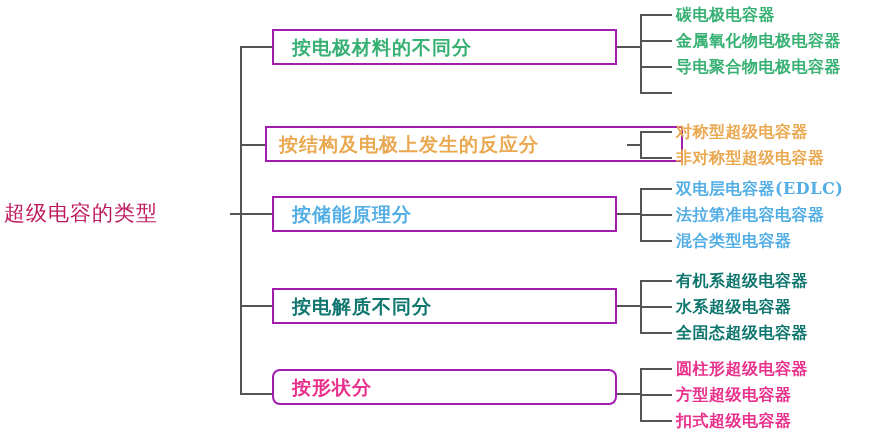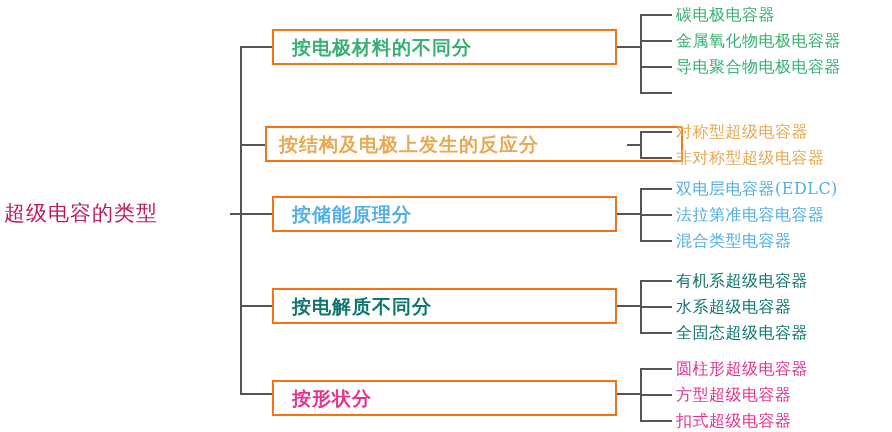--- a/index.html
+++ b/index.html
@@ -41,21 +41,21 @@
     border-left: 2px solid #555555;
   }
 
   
   .branch-box {
     position: absolute;
     left: 272px;
     width: 345px;
     height: 36px;
     box-sizing: border-box;
-    border: 2px solid #f97316;
+    border: 2px solid #a21caf;
     background: #ffffff;
     display: flex;
     align-items: center;
   }
   .branch-box.wide {
     left: 265px;
     width: 418px;
   }
   .branch-label {
     font-size: 19px;
@@ -68,21 +68,21 @@
   .branch-box.wide .branch-label {
     padding-left: 12px;
   }
 
   
   .leaf-label {
     position: absolute;
     left: 676px;
     font-size: 16px;
     line-height: 18px;
-    font-weight: normal;
+    font-weight: bold;
     white-space: nowrap;
     letter-spacing: 0.5px;
   }
 
   
   .c-green   { color: #37b173; }
   .c-orange  { color: #eaa851; }
   .c-blue    { color: #52aee4; }
   .c-pink    { color: #0f766e; }
   .c-magenta { color: #e9318c; }
@@ -143,21 +143,21 @@
   <div class="line-h" style="left:617px; top:305px; width:25px;"></div>
   <div class="line-v" style="left:640px; top:280px; height:52px;"></div>
   <div class="line-h" style="left:640px; top:280px; width:32px;"></div>
   <div class="line-h" style="left:640px; top:306px; width:32px;"></div>
   <div class="line-h" style="left:640px; top:332px; width:32px;"></div>
   <div class="leaf-label c-pink" style="top:272px;">有机系超级电容器</div>
   <div class="leaf-label c-pink" style="top:298px;">水系超级电容器</div>
   <div class="leaf-label c-pink" style="top:324px;">全固态超级电容器</div>
 
   <div class="line-h" style="left:240px; top:393px; width:34px;"></div>
-  <div class="branch-box" style="top:380px;">
+  <div class="branch-box" style="top:369px;border-radius:8px;">
     <span class="branch-label c-magenta">按形状分</span>
   </div>
   <div class="line-h" style="left:617px; top:393px; width:25px;"></div>
   <div class="line-v" style="left:640px; top:368px; height:52px;"></div>
   <div class="line-h" style="left:640px; top:368px; width:32px;"></div>
   <div class="line-h" style="left:640px; top:394px; width:32px;"></div>
   <div class="line-h" style="left:640px; top:420px; width:32px;"></div>
   <div class="leaf-label c-magenta" style="top:360px;">圆柱形超级电容器</div>
   <div class="leaf-label c-magenta" style="top:386px;">方型超级电容器</div>
   <div class="leaf-label c-magenta" style="top:412px;">扣式超级电容器</div>

